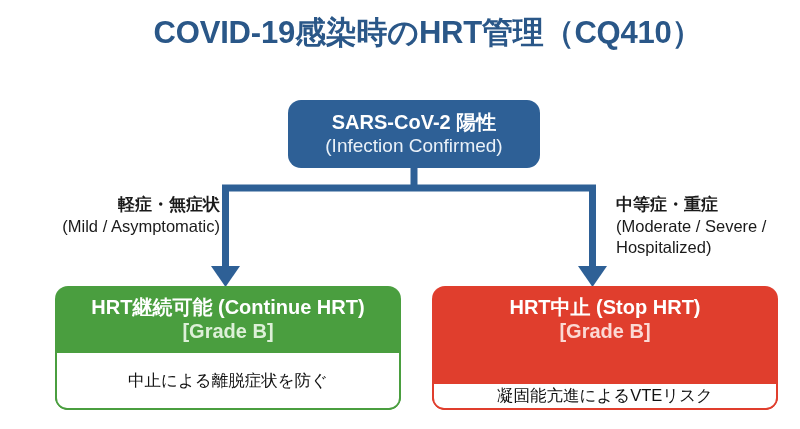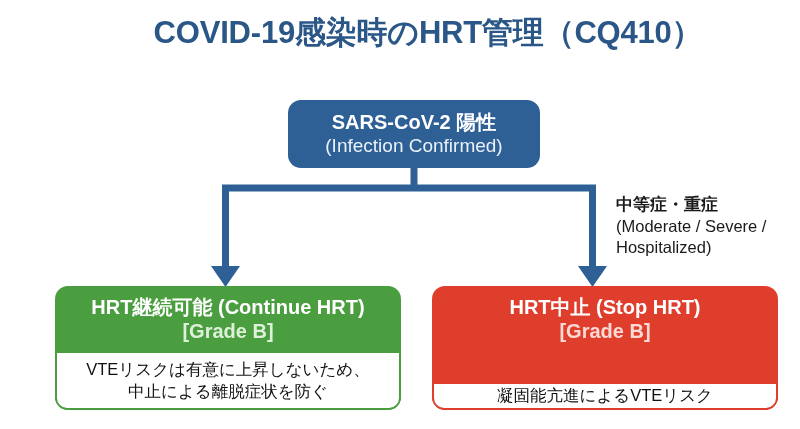--- a/index.html
+++ b/index.html
@@ -188,34 +188,37 @@
     <polygon points="211,266 240,266 225.5,287" fill="#2e6096"></polygon>
 
     <polygon points="578,266 607,266 592.5,287" fill="#2e6096"></polygon>
   </svg>
 
   <div id="root-node">
     <div class="ln1">SARS-CoV-2 陽性</div>
     <div class="ln2">(Infection Confirmed)</div>
   </div>
 
+  <div class="branch-label" id="branch-label-left">
+    <div class="jp">軽症・無症状</div>
+    <div class="en">(Mild / Asymptomatic)</div>
+  </div>
 
   <div class="branch-label" id="branch-label-right">
     <div class="jp">中等症・重症</div>
     <div class="en">(Moderate / Severe /</div>
     <div class="en">Hospitalized)</div>
   </div>
 
   <div class="outcome-box" id="outcome-green">
     <div class="outcome-head">
       <div class="hl1">HRT継続可能 (Continue HRT)</div>
       <div class="hl2">[Grade B]</div>
     </div>
     <div class="outcome-body">
-      <div class="bl">VTEリスクは有意に上昇しないため、</div>
       <div class="bl">中止による離脱症状を防ぐ</div>
     </div>
   </div>
 
   <div class="outcome-box" id="outcome-red">
     <div class="outcome-head">
       <div class="hl1">HRT中止 (Stop HRT)</div>
       <div class="hl2">[Grade B]</div>
     </div>
     <div class="outcome-body">

